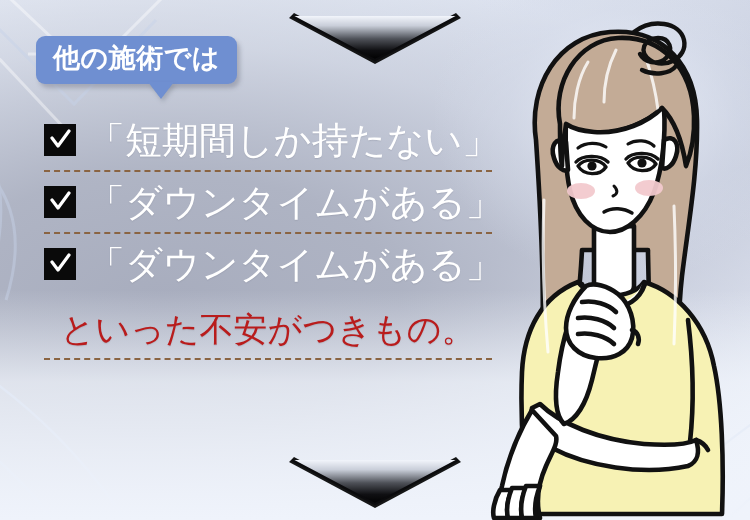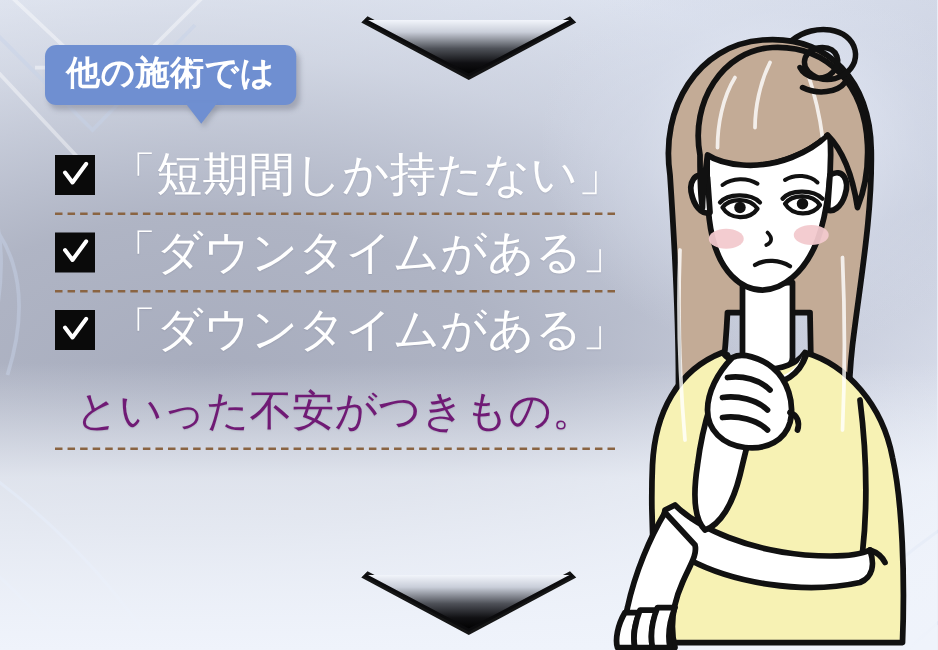--- a/index.html
+++ b/index.html
@@ -92,21 +92,21 @@
     white-space:nowrap;
     text-shadow:0 1px 1px rgba(120,124,140,.25);
     font-family:Liberation Serif, serif;
   }
   .closing{
     position:absolute;left:44px;top:300px;width:448px;
     height:58px;display:flex;align-items:center;justify-content:center;
     border-bottom:2px dashed #8a6442;
   }
   .closingtext{
-    color:#701a75;font-size:34px;line-height:1;font-weight:500;
+    color:#b91c1c;font-size:34px;line-height:1;font-weight:500;
     white-space:nowrap;
     text-shadow:0 1px 1px rgba(120,124,140,.25);
   }
 
   
   .person{position:absolute;right:0;top:0;width:268px;height:520px;}
 </style>
 </head>
 <body>
 

